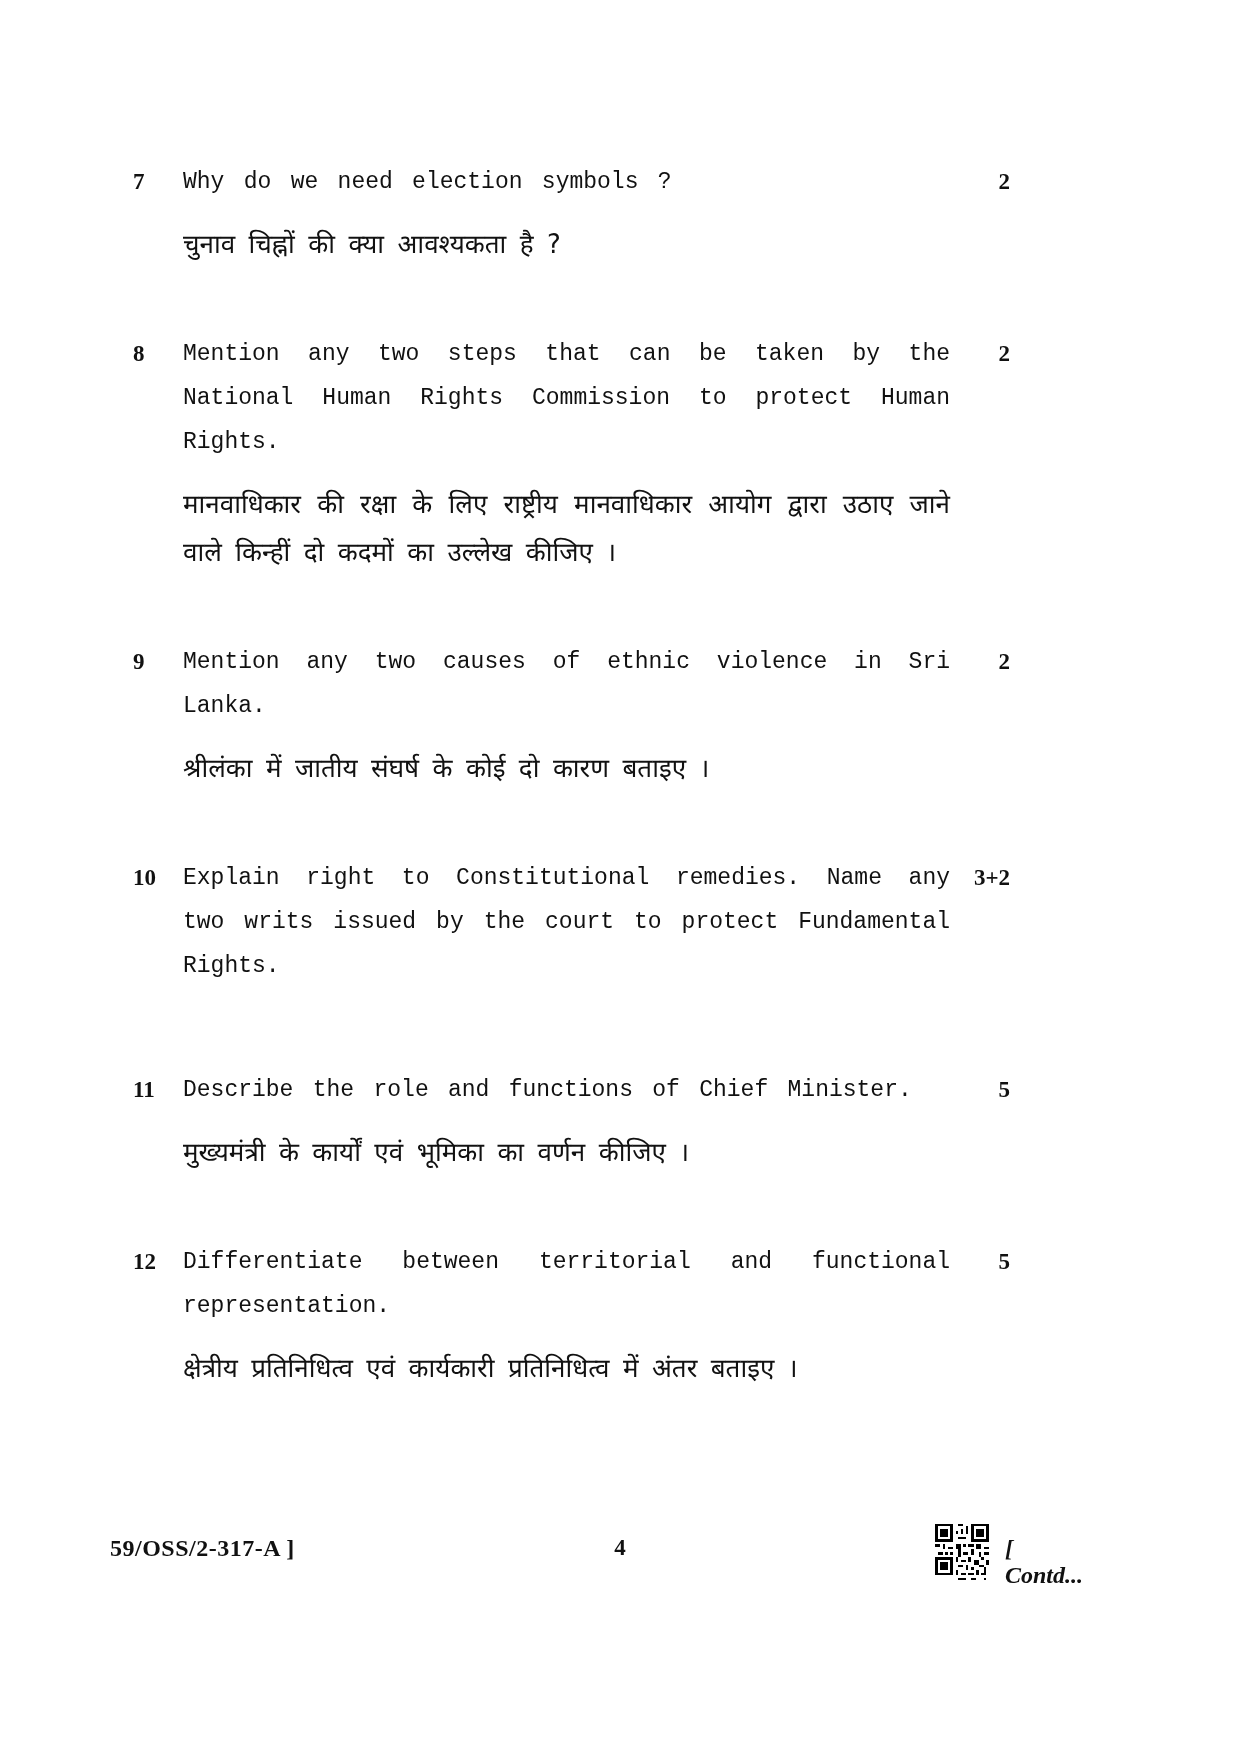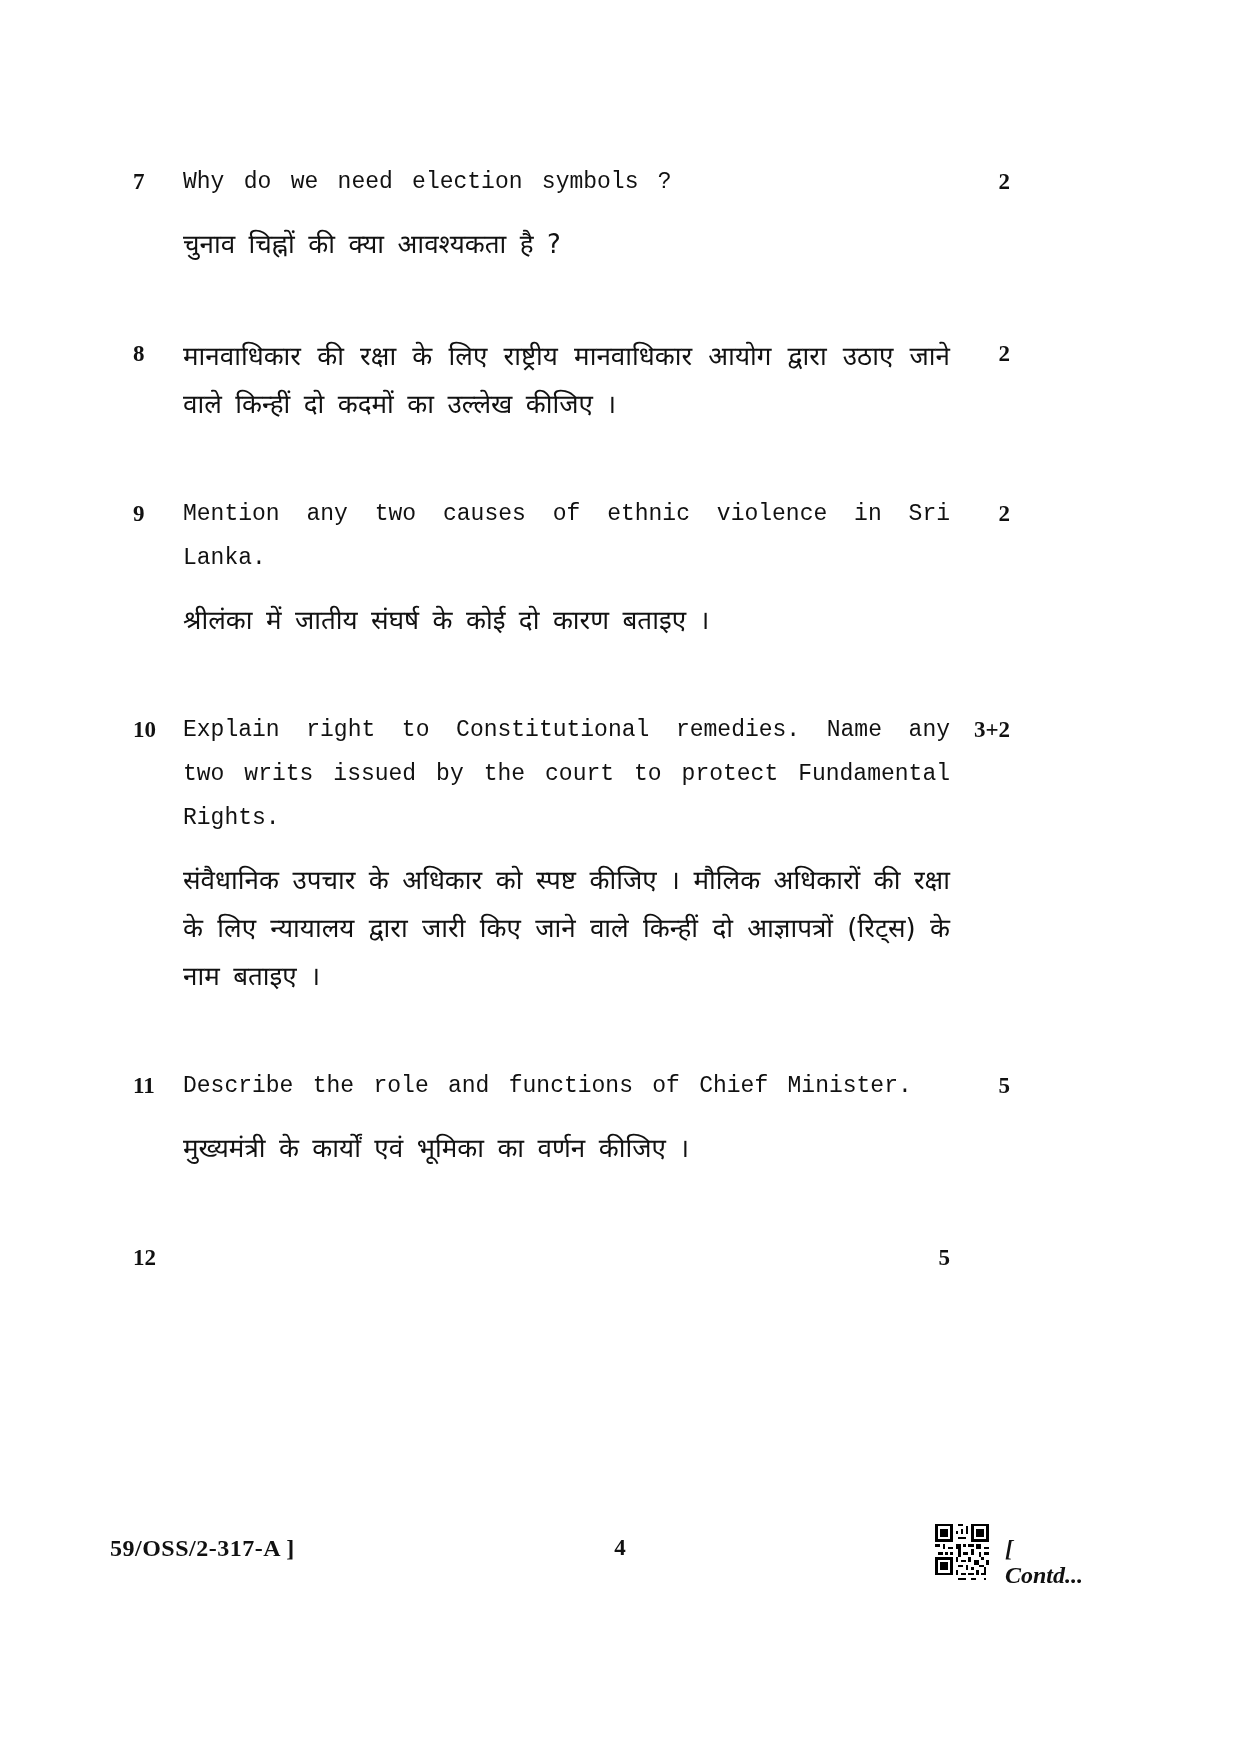--- a/index.html
+++ b/index.html
@@ -77,54 +77,58 @@
       <div class="qbody">
         <p class="english">Why do we need election symbols ?</p>
         <p class="hindi">चुनाव चिह्नों की क्या आवश्यकता है  ?</p>
       </div>
       <div class="marks">2</div>
     </div>
 
     <div class="question">
       <div class="qnum">8</div>
       <div class="qbody">
+        <p class="english">Mention any two steps that can be taken by the National Human Rights Commission to protect Human Rights.</p>
         <p class="hindi">मानवाधिकार की रक्षा के लिए राष्ट्रीय मानवाधिकार आयोग द्वारा उठाए जाने वाले किन्हीं दो कदमों का उल्लेख कीजिए  ।</p>
       </div>
       <div class="marks">2</div>
     </div>
 
     <div class="question">
       <div class="qnum">9</div>
       <div class="qbody">
         <p class="english">Mention any two causes of ethnic violence in Sri Lanka.</p>
         <p class="hindi">श्रीलंका में जातीय संघर्ष के कोई दो कारण बताइए  ।</p>
       </div>
       <div class="marks">2</div>
     </div>
 
     <div class="question">
       <div class="qnum">10</div>
       <div class="qbody">
         <p class="english">Explain right to Constitutional remedies. Name any two writs issued by the court to protect Fundamental Rights.</p>
-        <p class="hindi">संवैधानिक उपचार के अधिकार को स्पष्ट कीजिए । मौलिक अधिकारों की रक्षा के लिए न्यायालय द्वारा जारी किए जाने वाले किन्हीं दो आज्ञापत्रों (रिट्स) के नाम बताइए  ।</p>
       </div>
       <div class="marks">3+2</div>
     </div>
 
     <div class="question">
       <div class="qnum">11</div>
       <div class="qbody">
         <p class="english">Describe the role and functions of Chief Minister.</p>
         <p class="hindi">मुख्यमंत्री के कार्यों एवं भूमिका का वर्णन कीजिए  ।</p>
       </div>
       <div class="marks">5</div>
     </div>
 
     <div class="question">
       <div class="qnum">12</div>
+      <div class="qbody">
+        <p class="english">Differentiate between territorial and functional representation.</p>
+        <p class="hindi">क्षेत्रीय प्रतिनिधित्व एवं कार्यकारी प्रतिनिधित्व में अंतर बताइए  ।</p>
+      </div>
       <div class="marks">5</div>
     </div>
 
   </div>
 
   <div class="footer">
     <span class="paper-code">59/OSS/2-317-A ]</span>
     <span class="page-number">4</span>
     <span class="qr">
       <svg viewBox="0 0 21 22" width="54" height="58" shape-rendering="crispEdges" aria-hidden="true">

